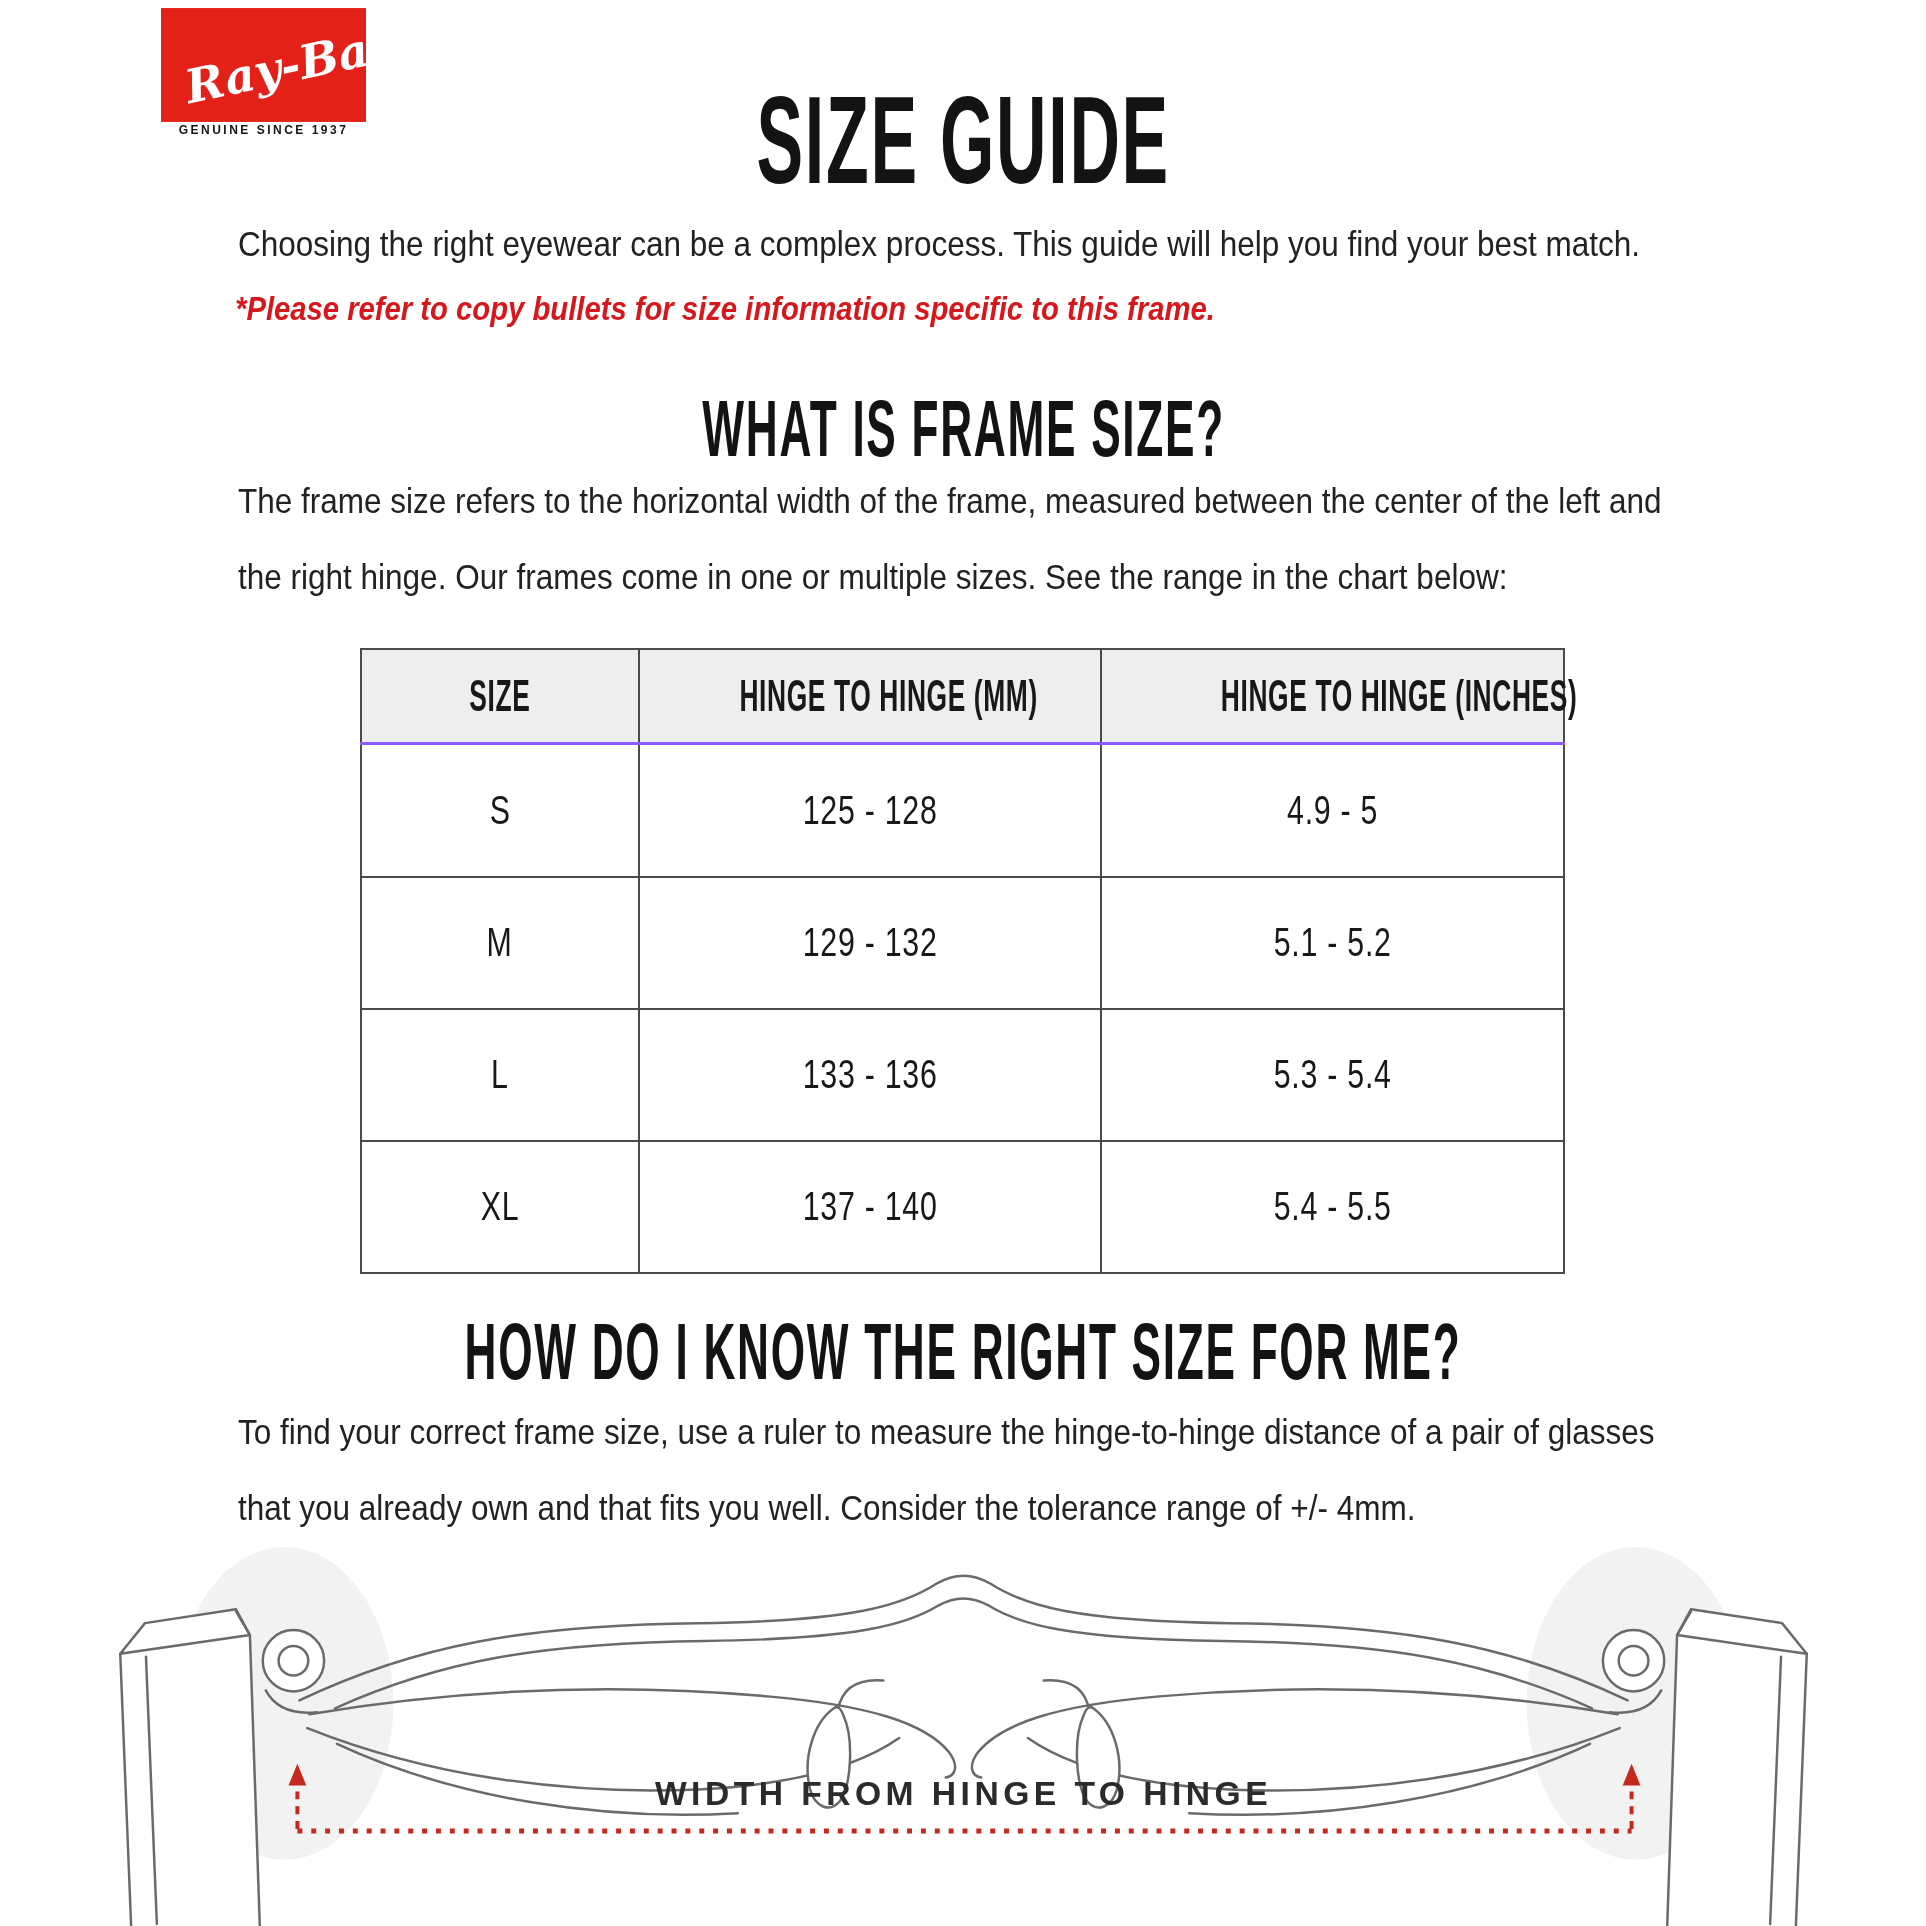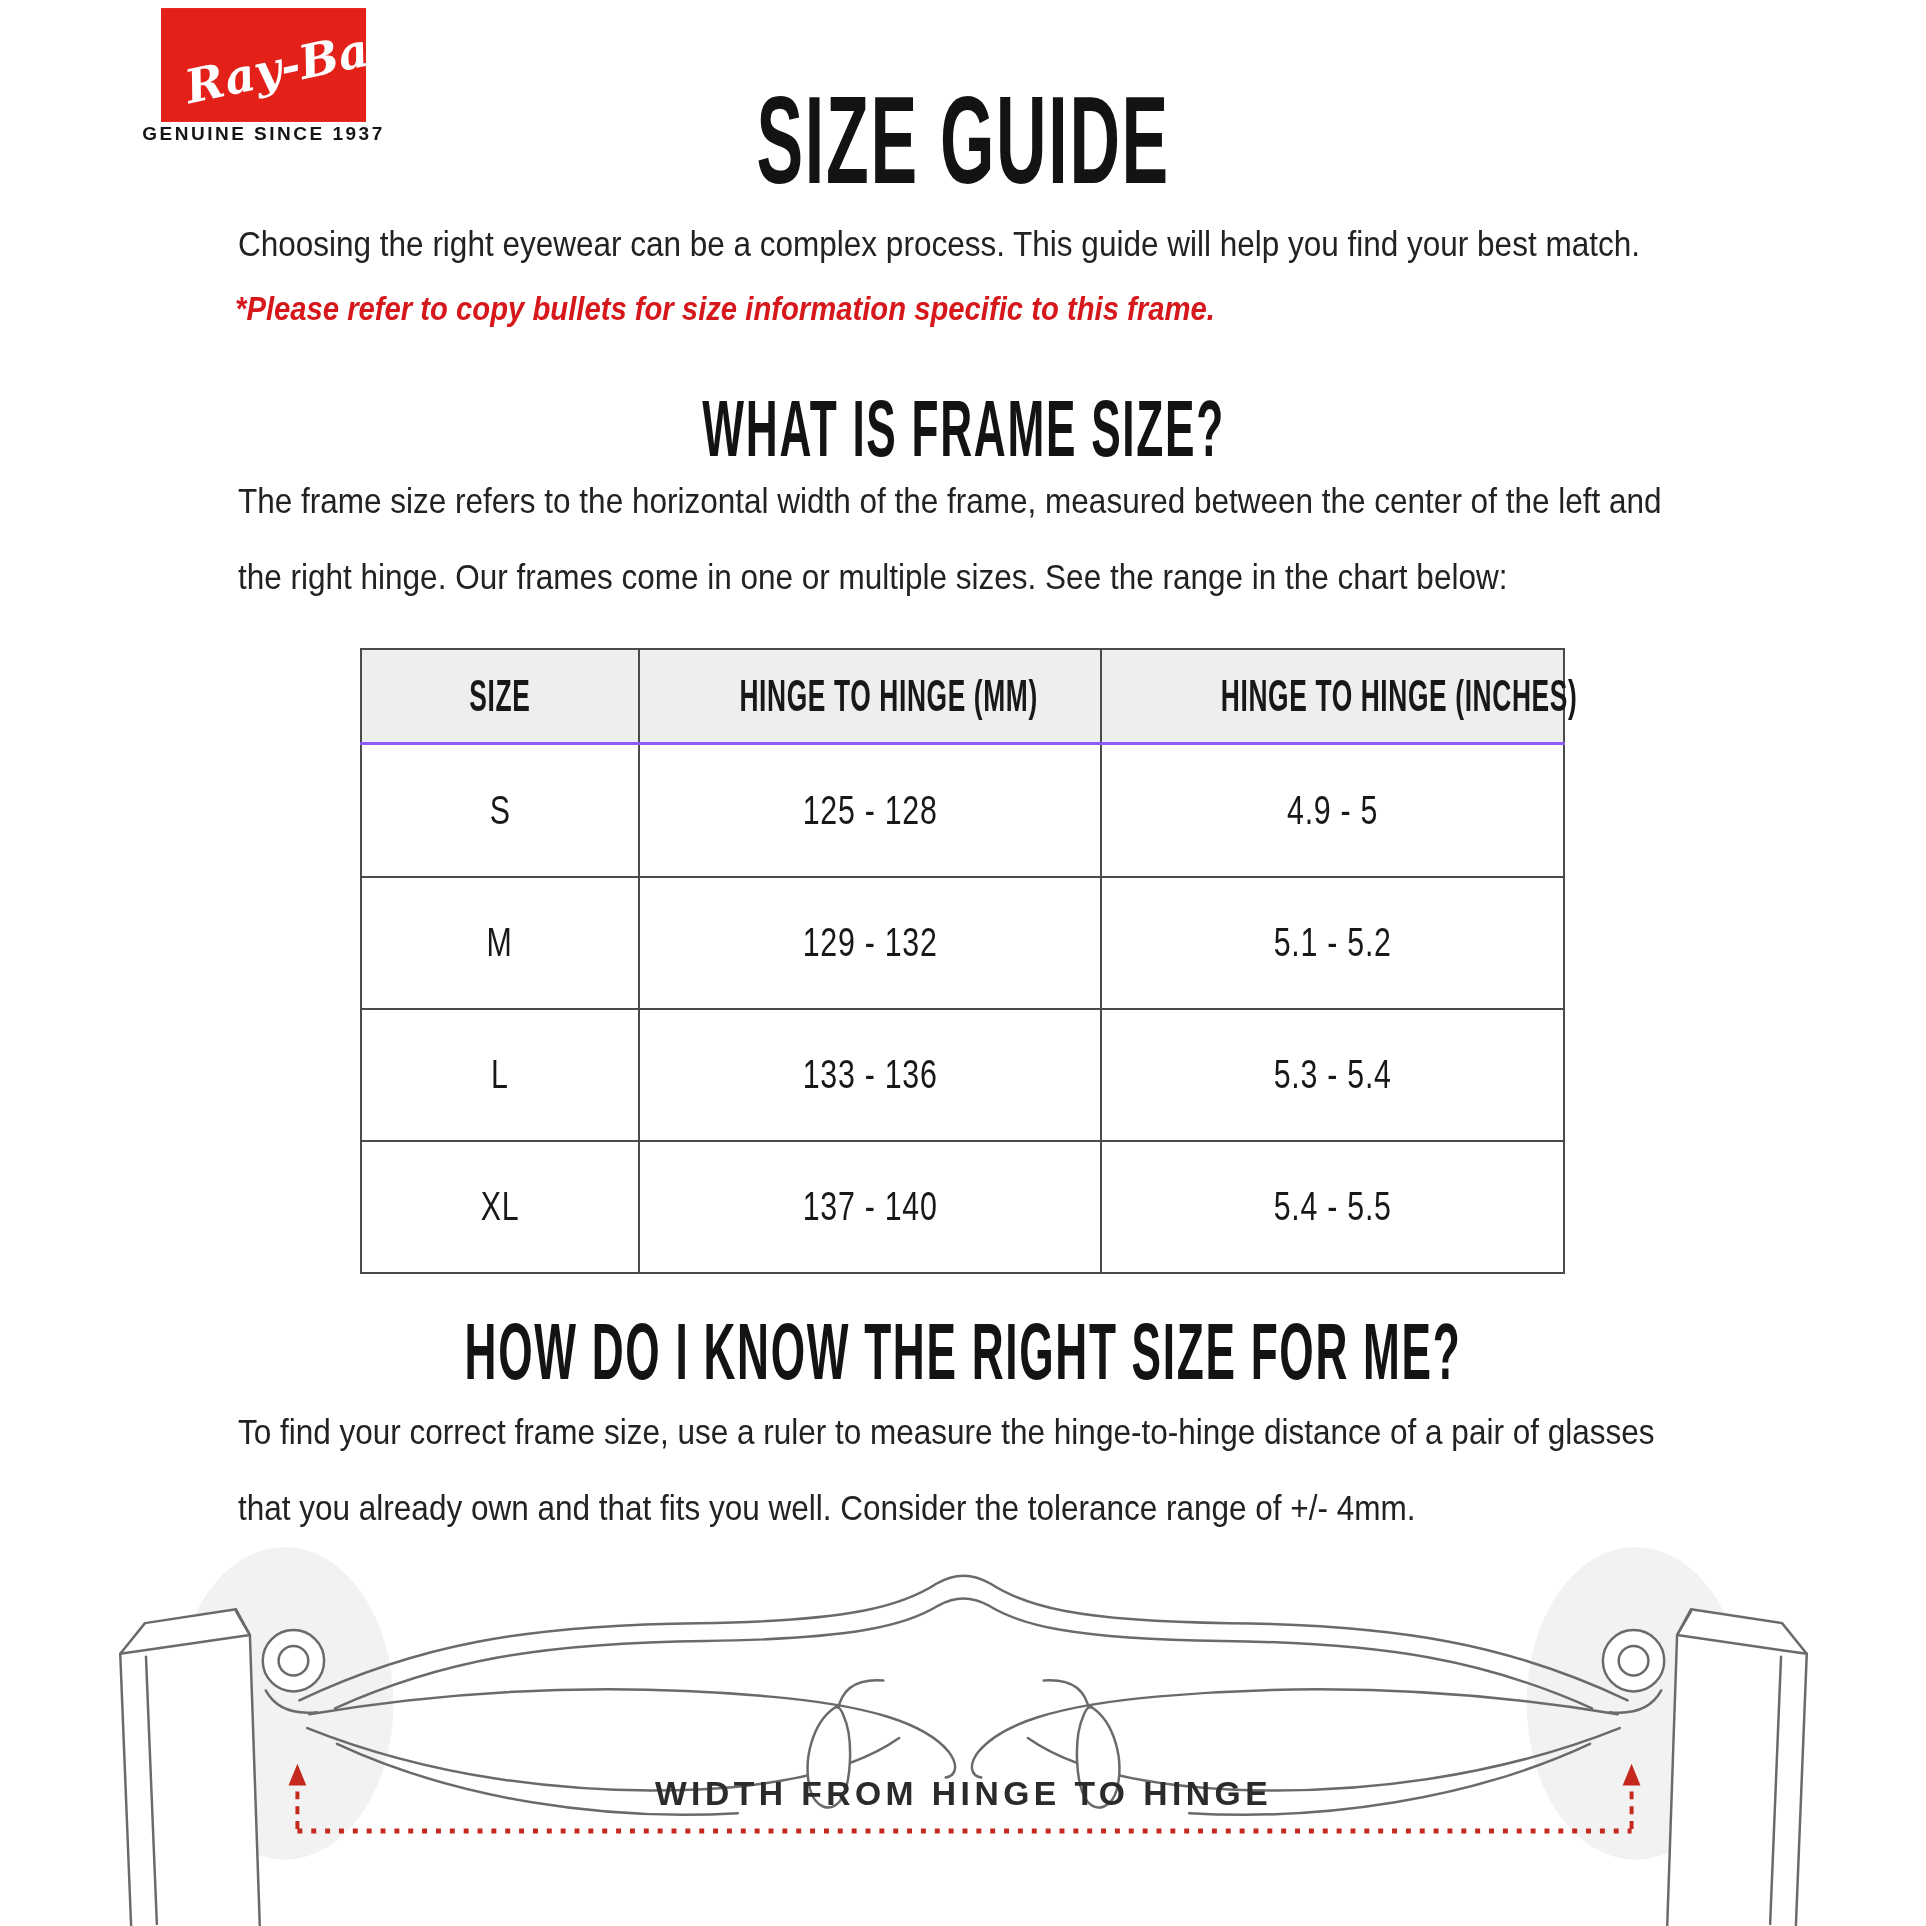--- a/index.html
+++ b/index.html
@@ -4,21 +4,21 @@
 <style>
   html,body{margin:0;padding:0;background:#fff;}
   #page{
     position:relative;width:1927px;height:1927px;background:#ffffff;
     font-family:"Liberation Sans",sans-serif;color:#222;overflow:hidden;
   }
   
   #logo-box{position:absolute;left:161px;top:8px;width:205px;height:114px;}
   #tagline{
     position:absolute;left:117px;top:123px;width:293px;text-align:center;
-    font-size:19px;font-weight:bold;letter-spacing:2.5px;color:#151515;white-space:nowrap;
+    font-size:12px;font-weight:bold;letter-spacing:2.5px;color:#151515;white-space:nowrap;
   }
   
   .center-line{position:absolute;left:0;width:1927px;text-align:center;white-space:nowrap;}
   .condensed{
     display:inline-block;transform:scaleX(0.56);transform-origin:50% 50%;
     font-weight:bold;color:#131313;letter-spacing:3px;white-space:nowrap;
   }
   #page-title{top:71px;font-size:125px;line-height:1.1;}
   .h2{font-size:79px;line-height:1.1;}
   #frame-size-heading{top:386px;}

